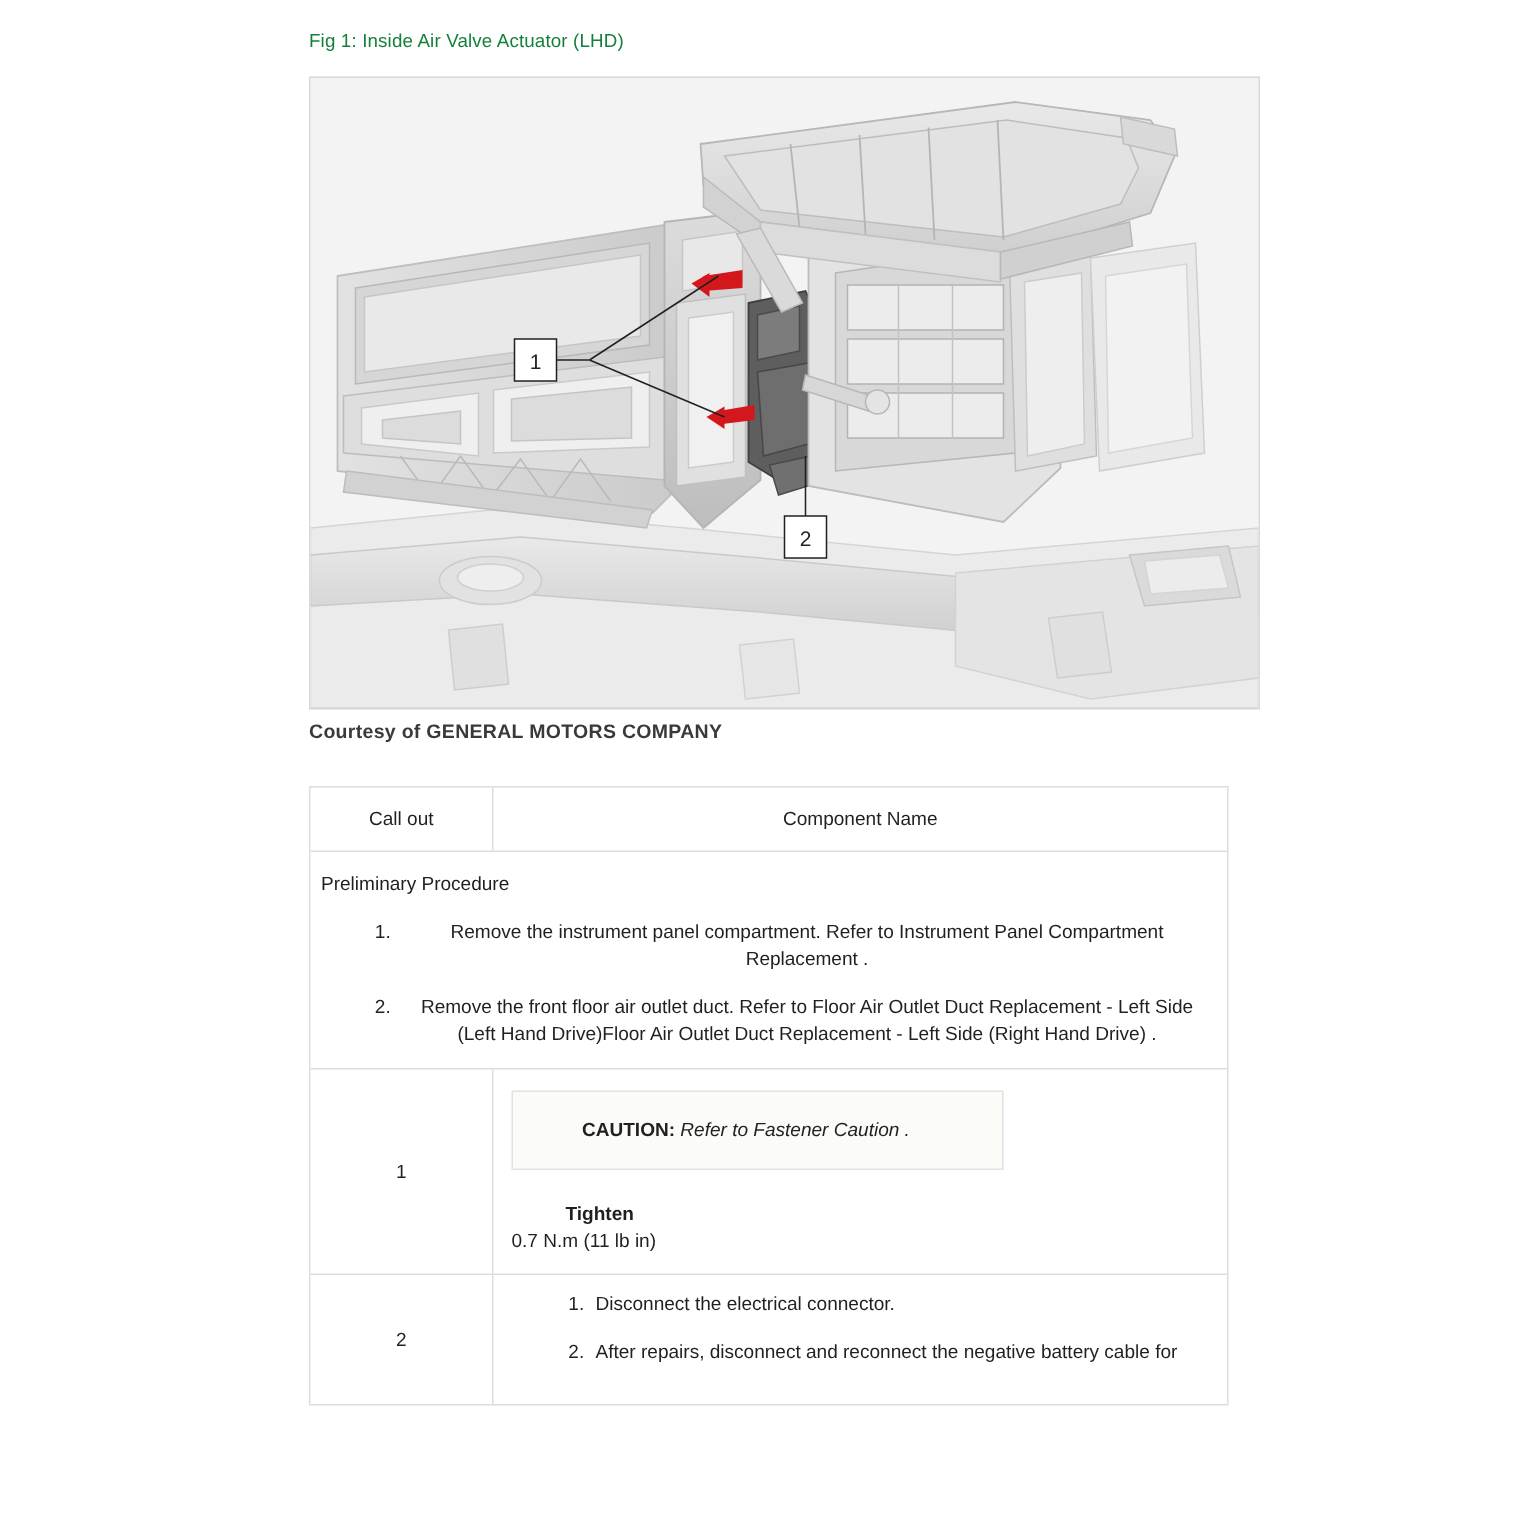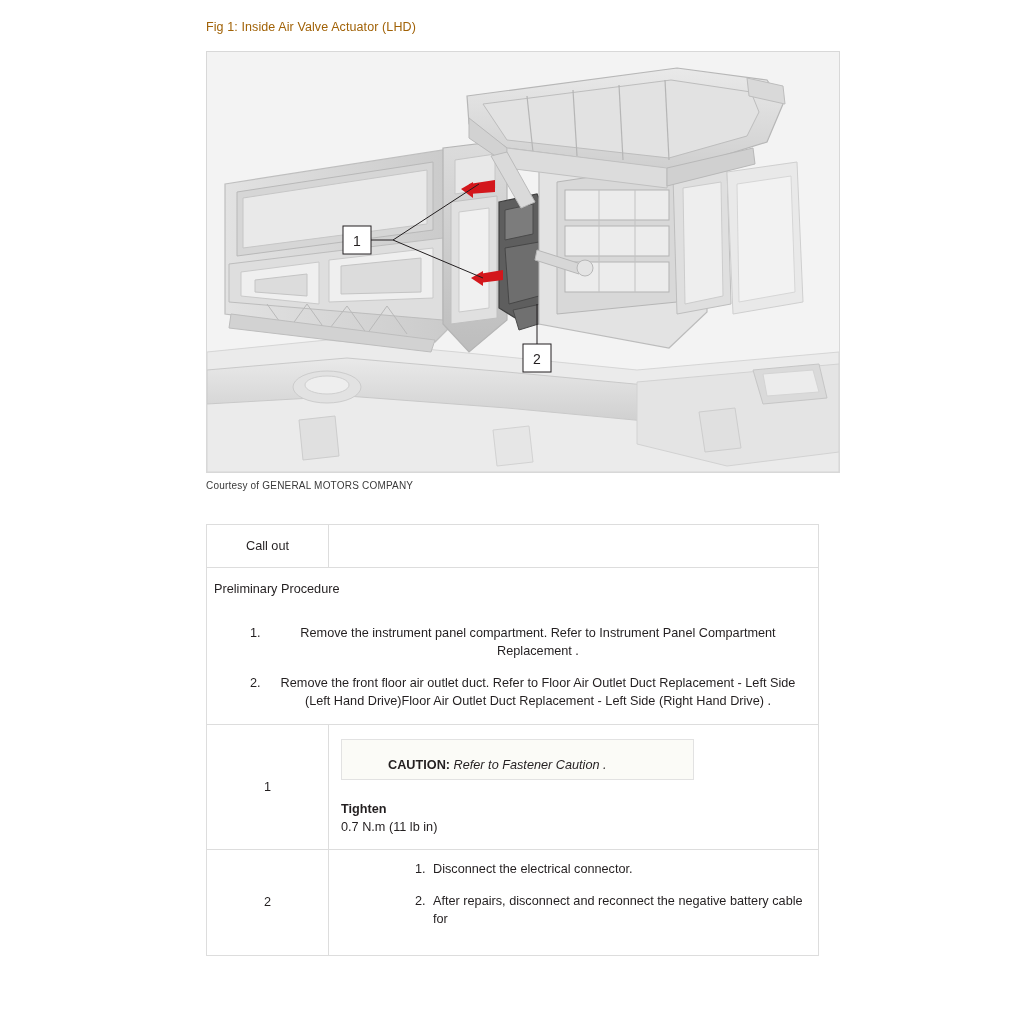--- a/index.html
+++ b/index.html
@@ -21,41 +21,42 @@
     width: 1024px;
     height: 1024px;
   }
 
   
   .fig-caption {
     position: absolute;
     left: 206px;
     top: 20px;
     font-size: 12.5px;
-    color: #a16207;
+    color: #15803d;
     letter-spacing: 0.1px;
   }
   .fig-frame {
     position: absolute;
     left: 206px;
     top: 51px;
     width: 632px;
     height: 420px;
     border: 1px solid #d8d8d8;
     background: #f4f4f4;
     overflow: hidden;
   }
   .fig-frame svg { display: block; }
   .courtesy {
     position: absolute;
     left: 206px;
     top: 480px;
-    font-size: 10px;
+    font-size: 13px;
     color: #3a3a3a;
     letter-spacing: 0.2px;
+    font-weight: bold;
   }
 
   
   .table {
     position: absolute;
     left: 206px;
     top: 524px;
     width: 613px;
     border-top: 1px solid #ddd;
     border-left: 1px solid #ddd;
@@ -92,56 +93,55 @@
     align-items: center;
     justify-content: center;
   }
   .prelim {
     padding: 12px 10px 14px 5px;
     box-sizing: border-box;
     width: 100%;
   }
   .prelim-title {
     padding-left: 2px;
-    margin-bottom: 25px;
+    margin-bottom: 13px;
   }
   ol.steps {
     margin: 0;
     padding-left: 52px;
   }
   ol.steps li {
     margin-bottom: 13px;
     padding-left: 4px;
     text-align: center;
   }
   ol.steps li:last-child { margin-bottom: 0; }
 
   .sub-label { margin-bottom: 12px; }
   .caution-box {
     border: 1px solid #e2e2e2;
     background: #fbfbf7;
-    padding: 16px 16px 4px 46px;
-    box-sizing: border-box;
-    width: 353px;
+    padding: 16px 16px 16px 46px;
+    box-sizing: border-box;
+    width: 328px;
     margin: 4px 0 20px 0;
   }
   .caution-box b { font-weight: bold; }
   .caution-box i { font-style: italic; }
-  .tighten-label { font-weight: bold; }
+  .tighten-label { font-weight: bold; margin-left: 36px; }
   .tighten-val { }
 
   .proc-title { margin: 16px 0 8px 0; }
   ol.proc {
     margin: 0;
     padding-left: 52px;
   }
   ol.proc li {
     margin-bottom: 14px;
     padding-left: 4px;
-    margin-left: 36px;
   }
 </style>
 </head>
 <body>
 
 <div class="page">
 
   <div class="fig-caption">Fig 1: Inside Air Valve Actuator (LHD)</div>
 
   <div class="fig-frame">
@@ -253,20 +253,21 @@
       <text x="330" y="312" font-family="Liberation Sans, sans-serif" font-size="14" fill="#231f20" text-anchor="middle">2</text>
     </svg>
   </div>
 
   <div class="courtesy">Courtesy of GENERAL MOTORS COMPANY</div>
 
   <div class="table">
 
     <div class="row head">
       <div class="c-left">Call out</div>
+      <div class="c-right">Component Name</div>
     </div>
 
     <div class="row">
       <div class="prelim">
         <div class="prelim-title">Preliminary Procedure</div>
         <ol class="steps">
           <li>Remove the instrument panel compartment. Refer to Instrument Panel Compartment Replacement .</li>
           <li>Remove the front floor air outlet duct. Refer to Floor Air Outlet Duct Replacement - Left Side (Left Hand Drive)Floor Air Outlet Duct Replacement - Left Side (Right Hand Drive) .</li>
         </ol>
       </div>

